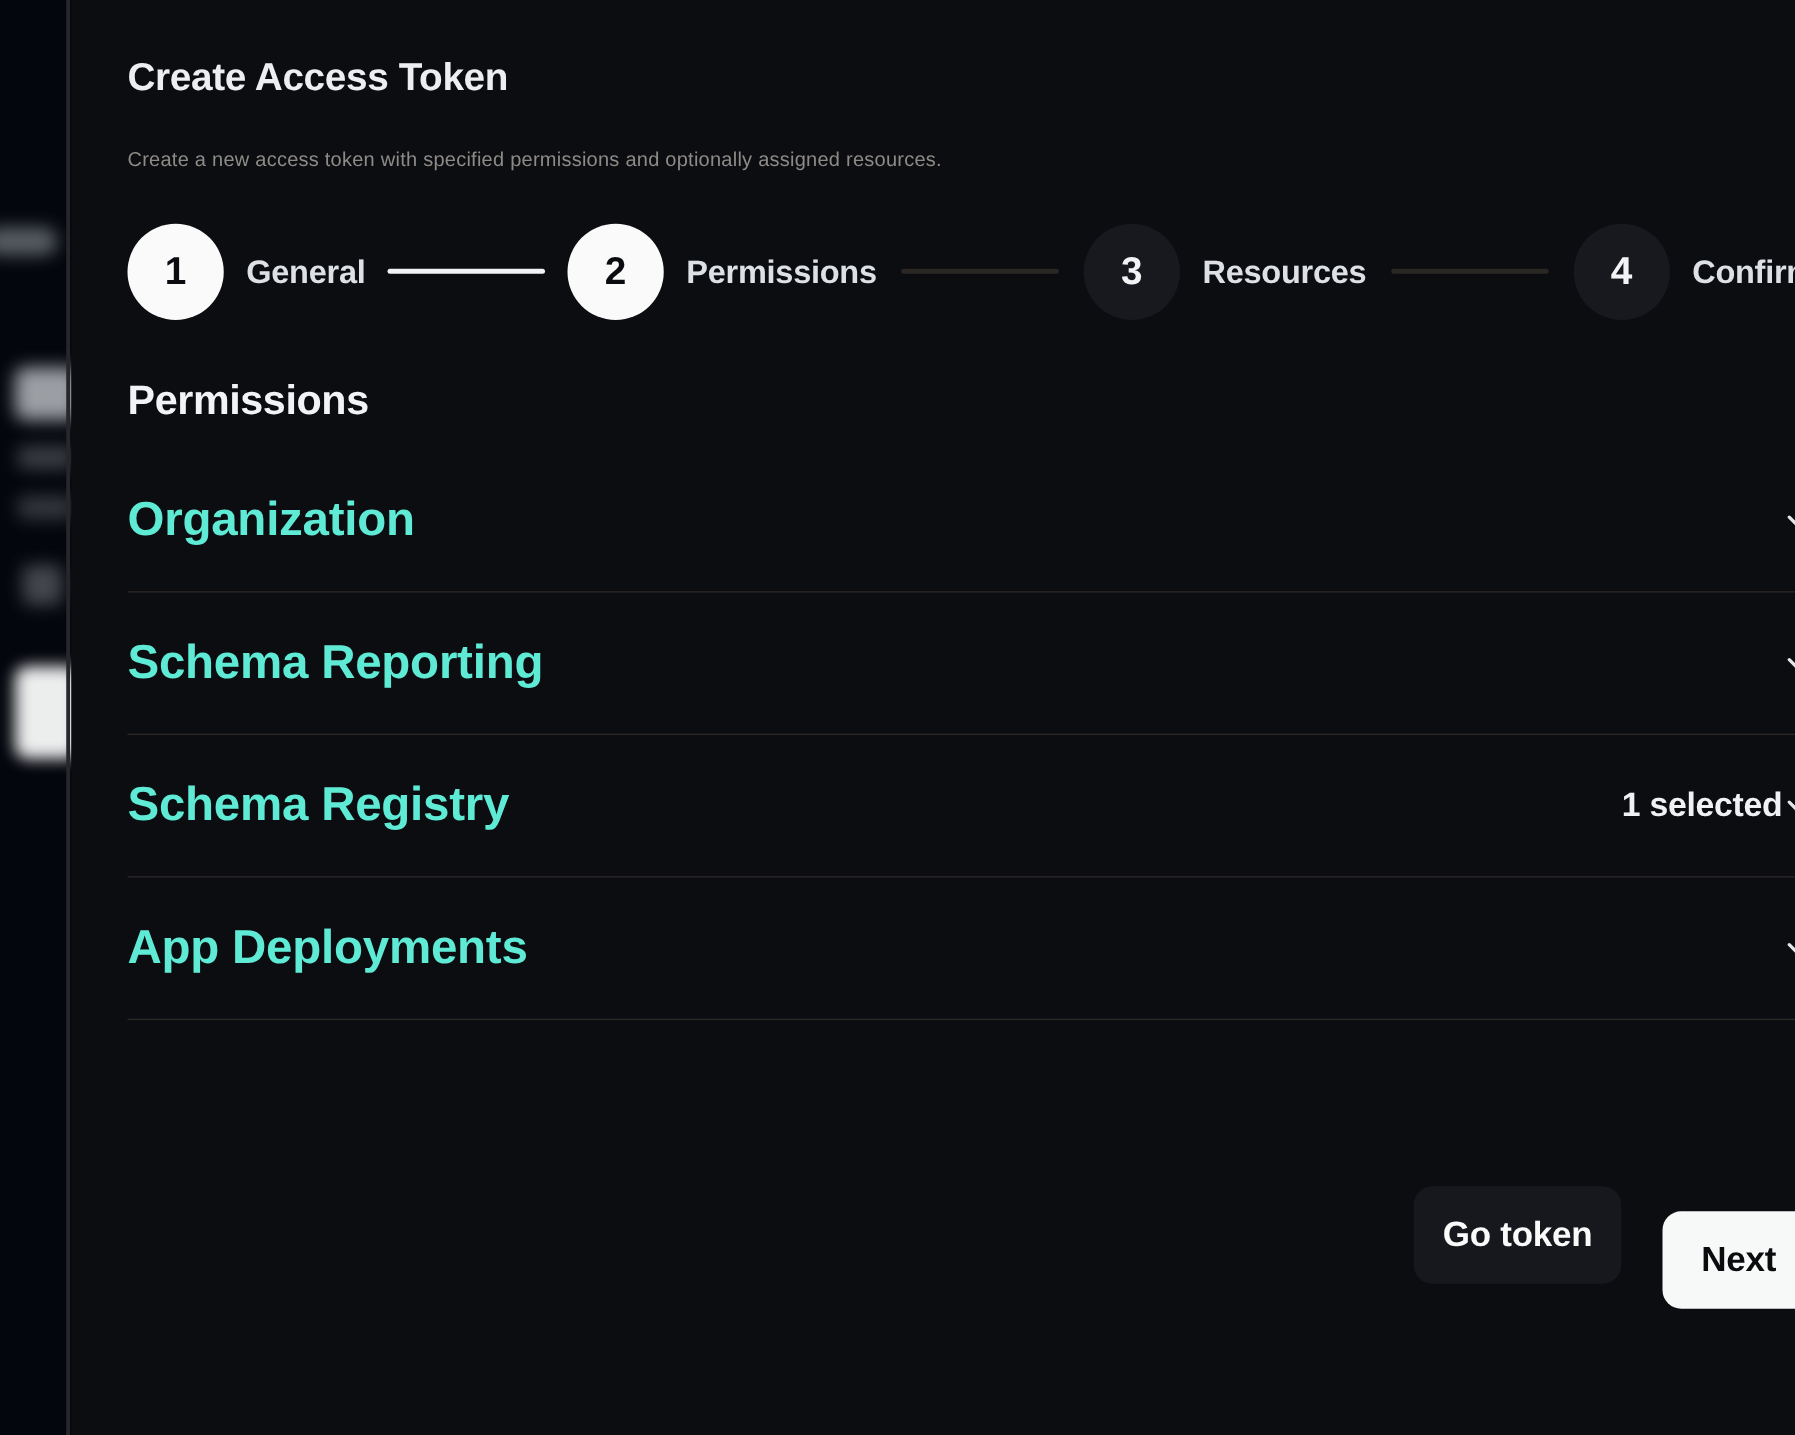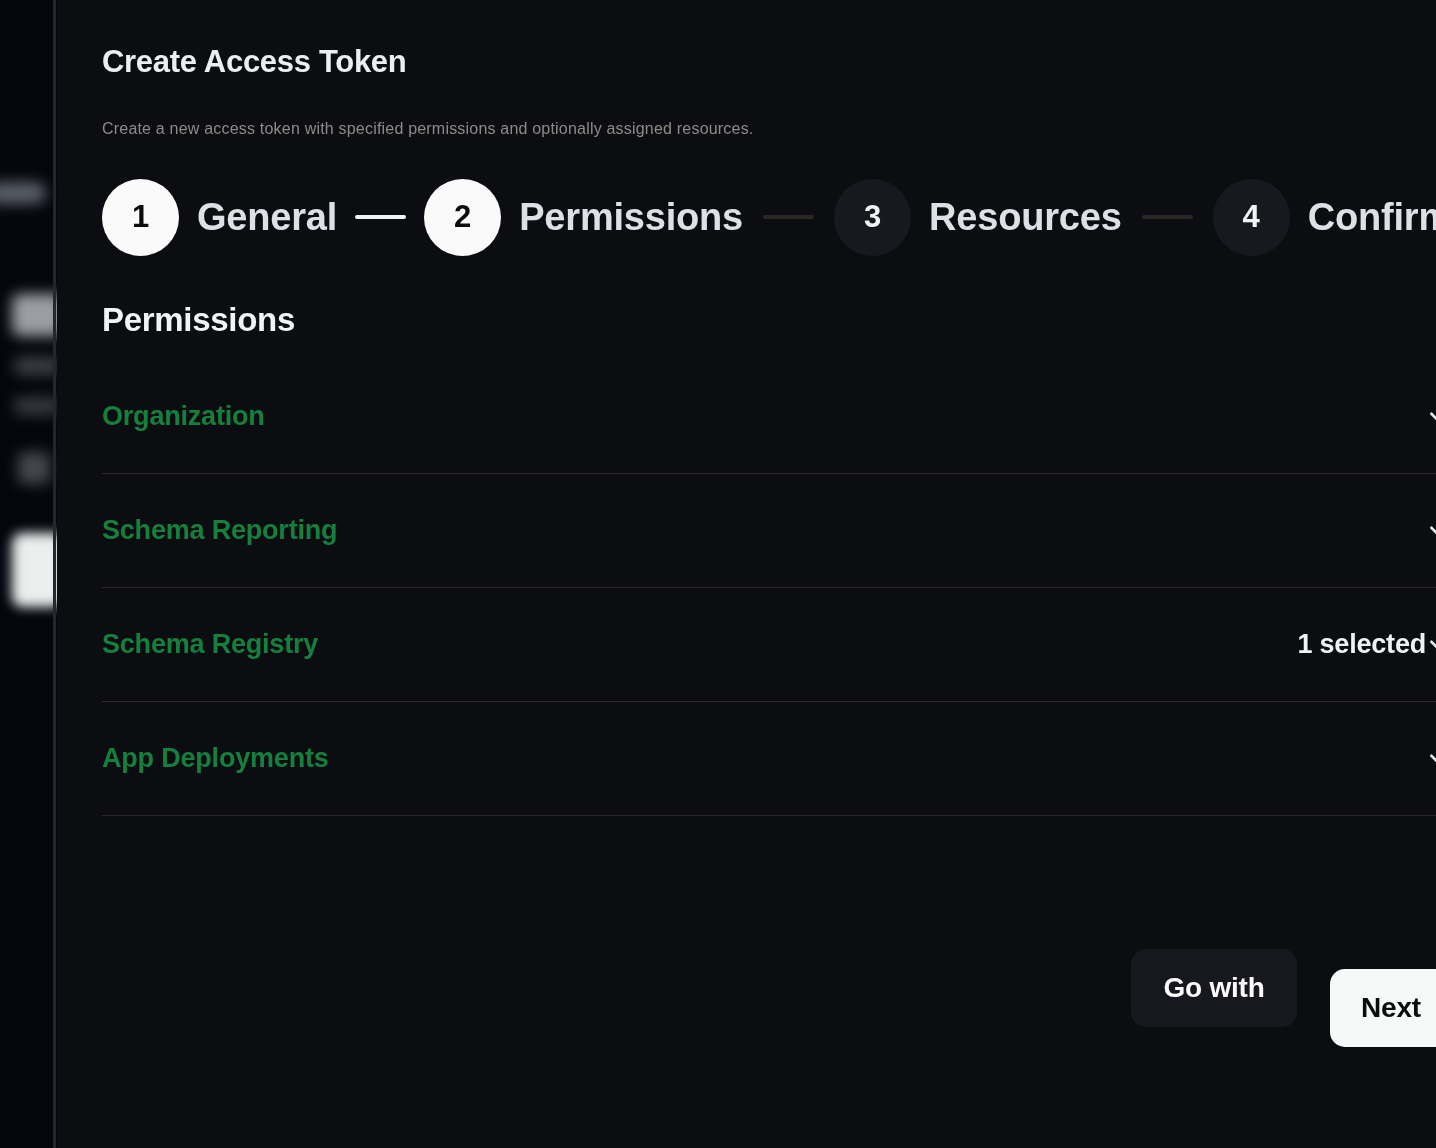--- a/index.html
+++ b/index.html
@@ -65,41 +65,41 @@
   .step { display: flex; align-items: center; gap: 18px; cursor: pointer; }
   .step-circle {
     width: 77px; height: 77px; border-radius: 50%;
     display: flex; align-items: center; justify-content: center;
     font-size: 31px; font-weight: 600;
     flex: none;
   }
   .step.state-done .step-circle,
   .step.state-active .step-circle { background: #fafafa; color: #0b0c0f; }
   .step.state-todo .step-circle { background: #17191e; color: #f2f3f5; }
-  .step-label { font-size: 38px; font-weight: 600; color: #dde0e5; letter-spacing: -0.2px; white-space: nowrap; }
+  .step-label { font-size: 26px; font-weight: 600; color: #dde0e5; letter-spacing: -0.2px; white-space: nowrap; }
   .conn { flex: 1; border-radius: 2px; }
   .conn-done { height: 4px; background: #f2f3f5; margin: 0 18px; }
   .conn-todo { height: 4px; background: #2b2824; margin: 0 20px; }
 
   
   .section-heading {
     margin-top: 44px;
     font-size: 33px; font-weight: 700;
     color: #f2f3f6;
     letter-spacing: -0.3px;
     line-height: 40px;
   }
   .accordion { margin-top: 20px; list-style: none; }
   .accordion-row {
     height: 114px;
     display: flex; align-items: center; justify-content: space-between;
     border-bottom: 1px solid #2d2926;
     cursor: pointer;
   }
-  .accordion-label { font-size: 27px; font-weight: 600; color: #15803d; letter-spacing: -0.2px; }
+  .accordion-label { font-size: 38px; font-weight: 600; color: #5eead4; letter-spacing: -0.2px; }
   .accordion-right { display: flex; align-items: center; }
   .accordion-badge { font-size: 27px; font-weight: 600; color: #f0f1f4; letter-spacing: -0.2px; }
   .accordion-badge:empty { display: none; }
   .chev { display: block; }
 
   
   .modal-footer {
     margin-top: 113px;
     display: flex; justify-content: flex-end; align-items: center; gap: 33px;
   }
@@ -199,17 +199,17 @@
       <span class="accordion-right">
 
         <svg class="chev" width="26" height="26" viewBox="0 0 24 24" fill="none" stroke="#e3e6ea" stroke-width="2.4" stroke-linecap="round" stroke-linejoin="round">
           <polyline points="5,9 12,16 19,9"></polyline>
         </svg>
       </span>
     </li>
   </ul>
 
   <div class="modal-footer">
-    <button class="btn btn-secondary">Go with</button>
+    <button class="btn btn-secondary">Go token</button>
     <button class="btn btn-primary">Next</button>
   </div>
 
 </div>
 
 </body></html>

